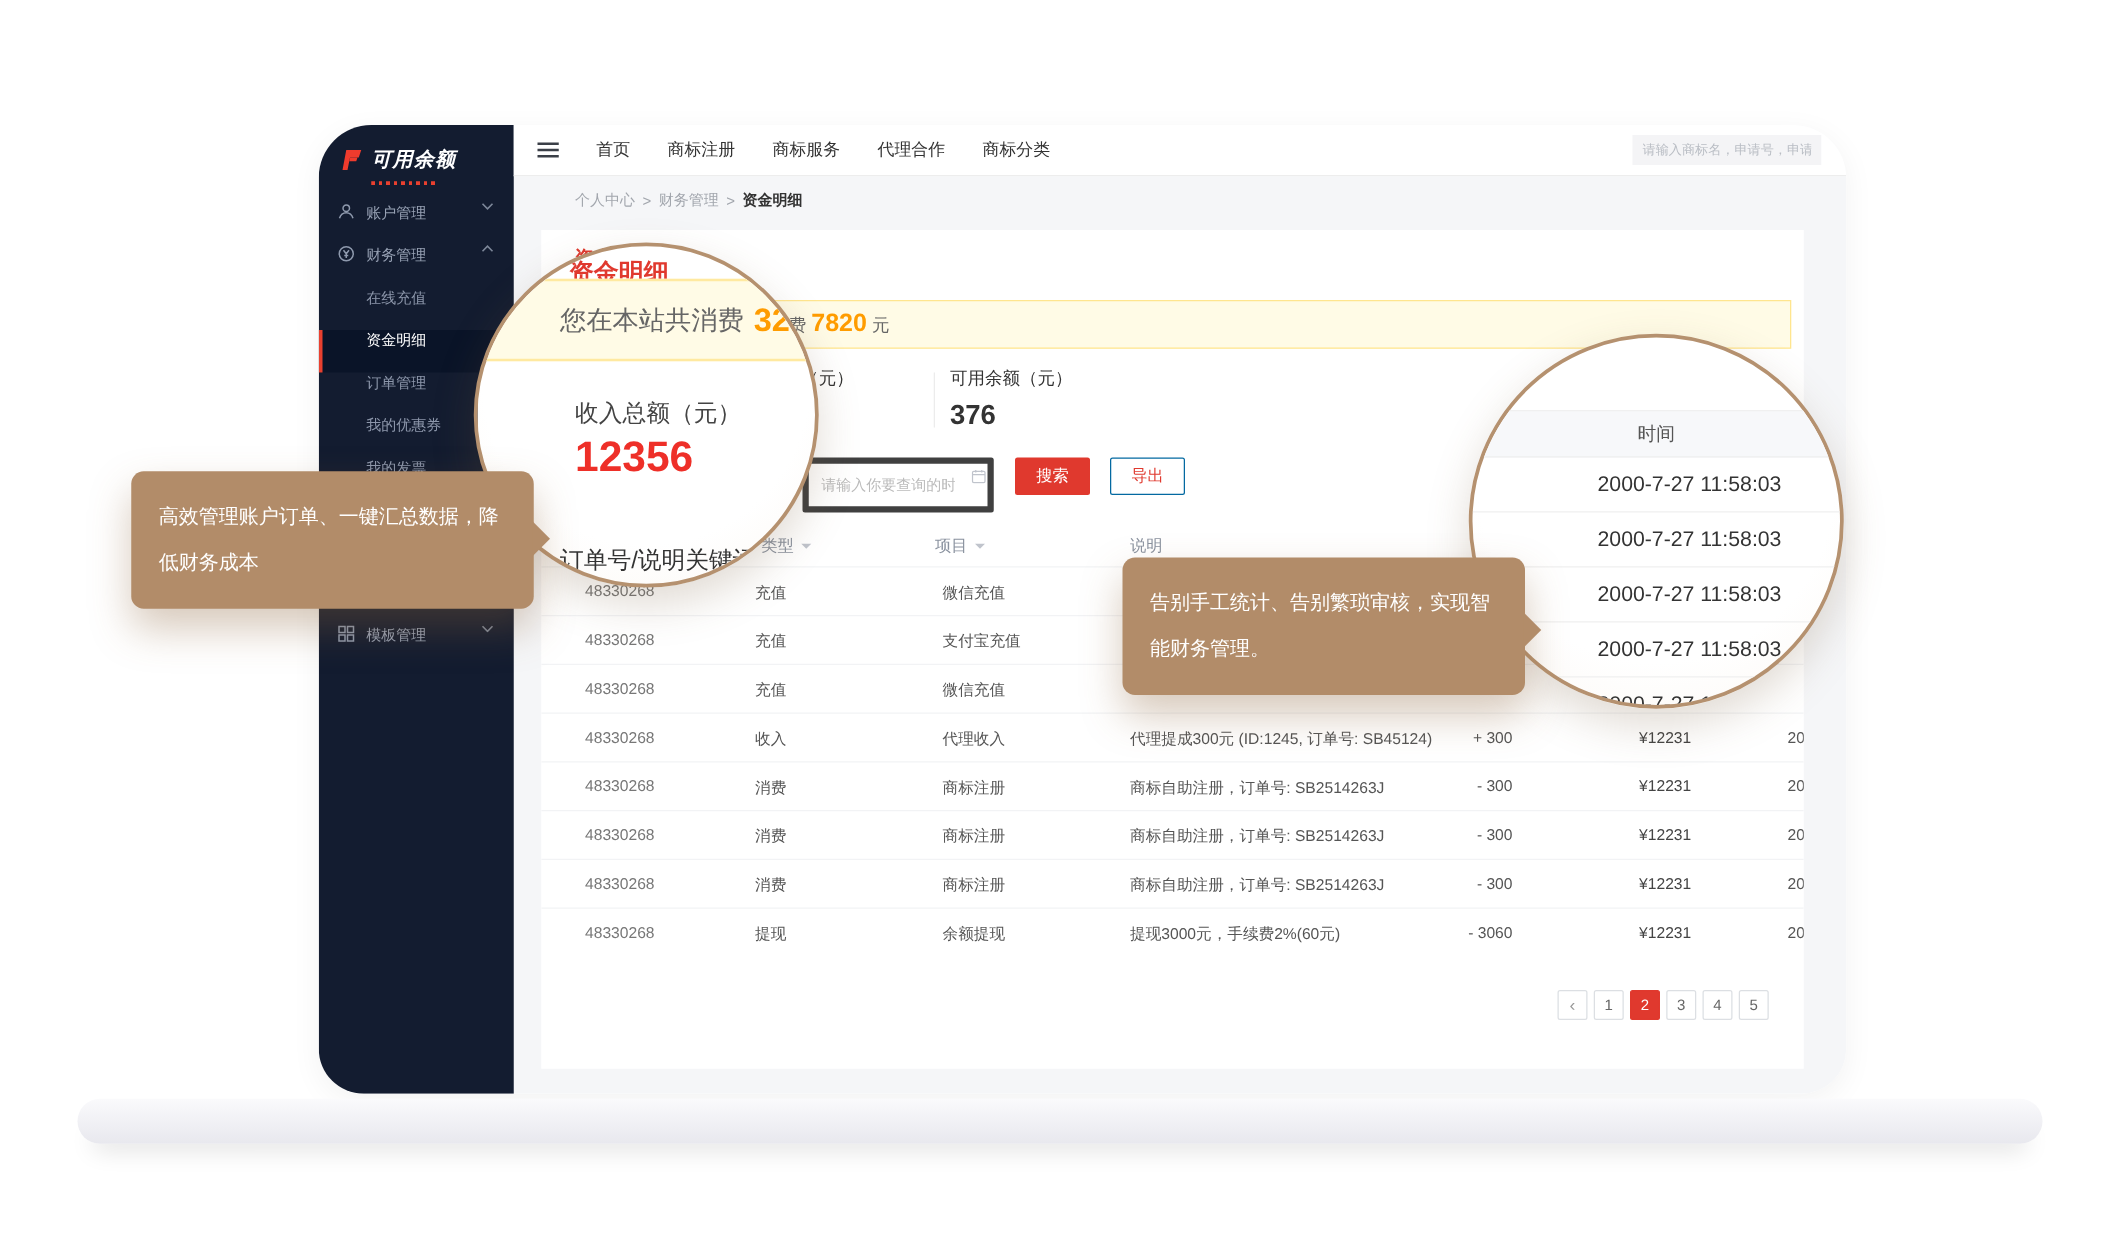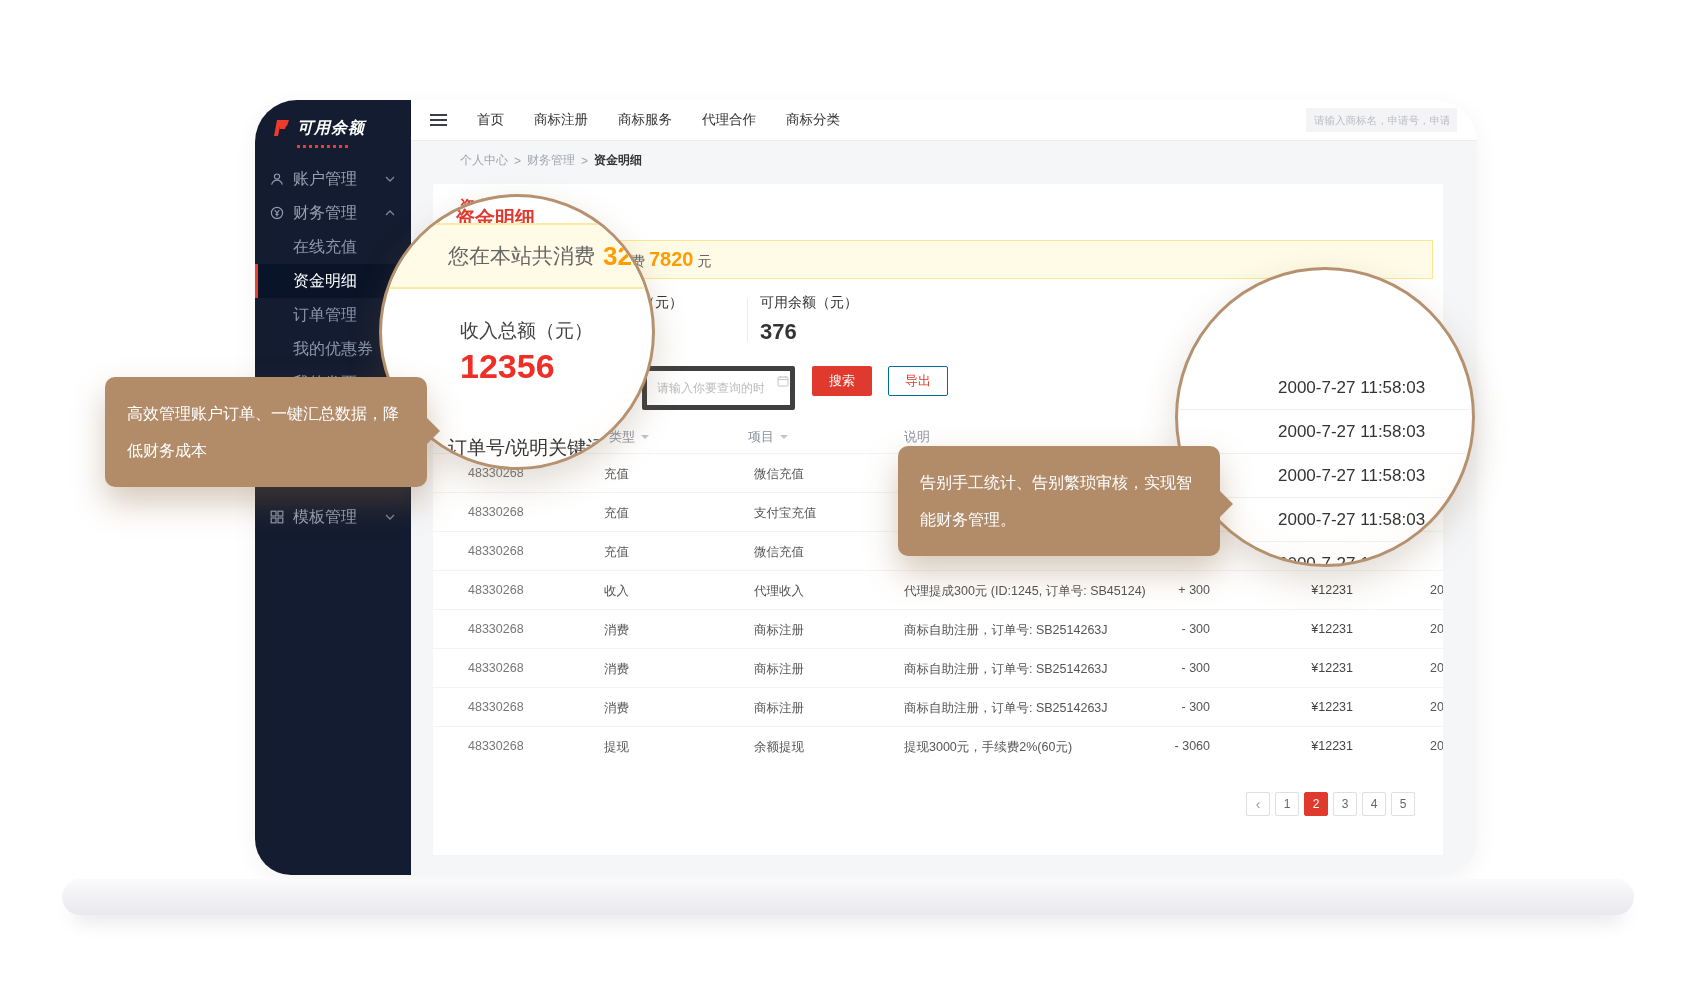--- a/index.html
+++ b/index.html
@@ -13,22 +13,22 @@
           background:linear-gradient(#fafafc,#e8e8ee);
           box-shadow:0 16px 20px -12px rgba(0,0,0,.15); }
 
   
   .sidebar { width:156px; flex:0 0 156px; background:#131c30; position:relative; }
   .logo { display:flex; align-items:center; padding:17px 0 4px 15px; }
   .logo-text { color:#fff; font-size:16px; font-weight:bold; font-style:italic; letter-spacing:1px; margin-left:5px; }
   .logo-sub { margin:2px 0 0 42px; width:52px; height:3px;
               background:repeating-linear-gradient(90deg,#e8402f 0 3px,transparent 3px 6px); }
   .side-menu { margin-top:14px; }
-  .side-item { height:34px; display:flex; align-items:center; padding-left:15px; color:#97a1b4;
-               font-size:16px; cursor:pointer; }
+  .side-item { height:34px; display:flex; padding-left:15px; color:#97a1b4;
+               font-size:12px; cursor:pointer; }
   .side-item .s-icon { width:14px; height:14px; margin-right:9px; flex:0 0 14px; }
   .side-item .s-label { flex:1; }
   .side-item .chev { margin-right:16px; }
   .side-item.sub { padding-left:38px; color:#8d97ab; }
   .side-item.sub.active { background:#0a1428; color:#fff; box-shadow:inset 3px 0 0 #e8402f; }
   .side-item.last-group { margin-top:100px; }
 
   
   .main { flex:1; min-width:0; display:flex; flex-direction:column; background:#f5f6f8; }
   .navbar { height:41px; background:#fff; border-bottom:1px solid #ededed; display:flex;
@@ -351,20 +351,21 @@
   <div class="ml-banner">
     <span>您在本站共消费</span>
     <span class="amt">32124</span>
   </div>
   <div class="ml-stat-label">收入总额（元）</div>
   <div class="ml-stat-value">12356</div>
   <div class="ml-keyword">订单号/说明关键词</div>
 </div>
 
 <div class="mag mag-right">
+  <div class="mr-head">时间</div>
   <div class="mr-rows">
       <div class="mr-row">2000-7-27 11:58:03</div>
       <div class="mr-row">2000-7-27 11:58:03</div>
       <div class="mr-row">2000-7-27 11:58:03</div>
       <div class="mr-row">2000-7-27 11:58:03</div>
       <div class="mr-row partial">2000-7-27 11:58:03</div>
     </div>
 </div>
 
 <div class="tooltip tt-left">高效管理账户订单、一键汇总数据，降低财务成本</div>

